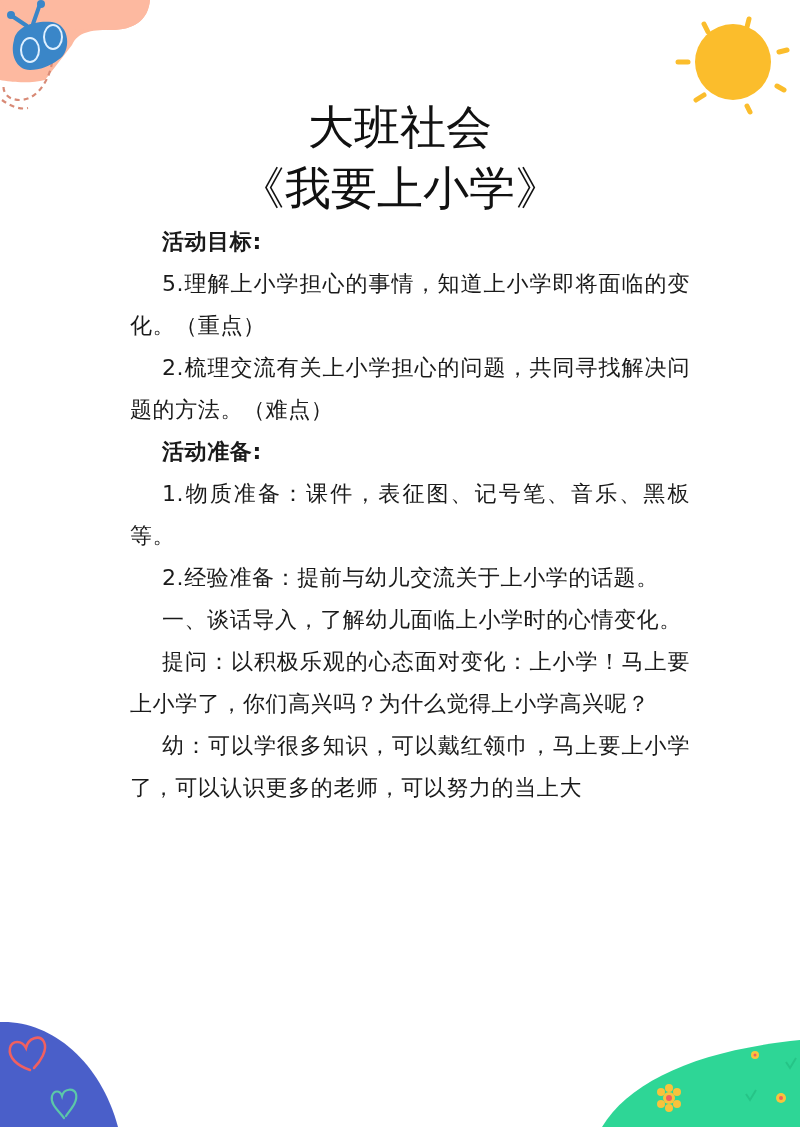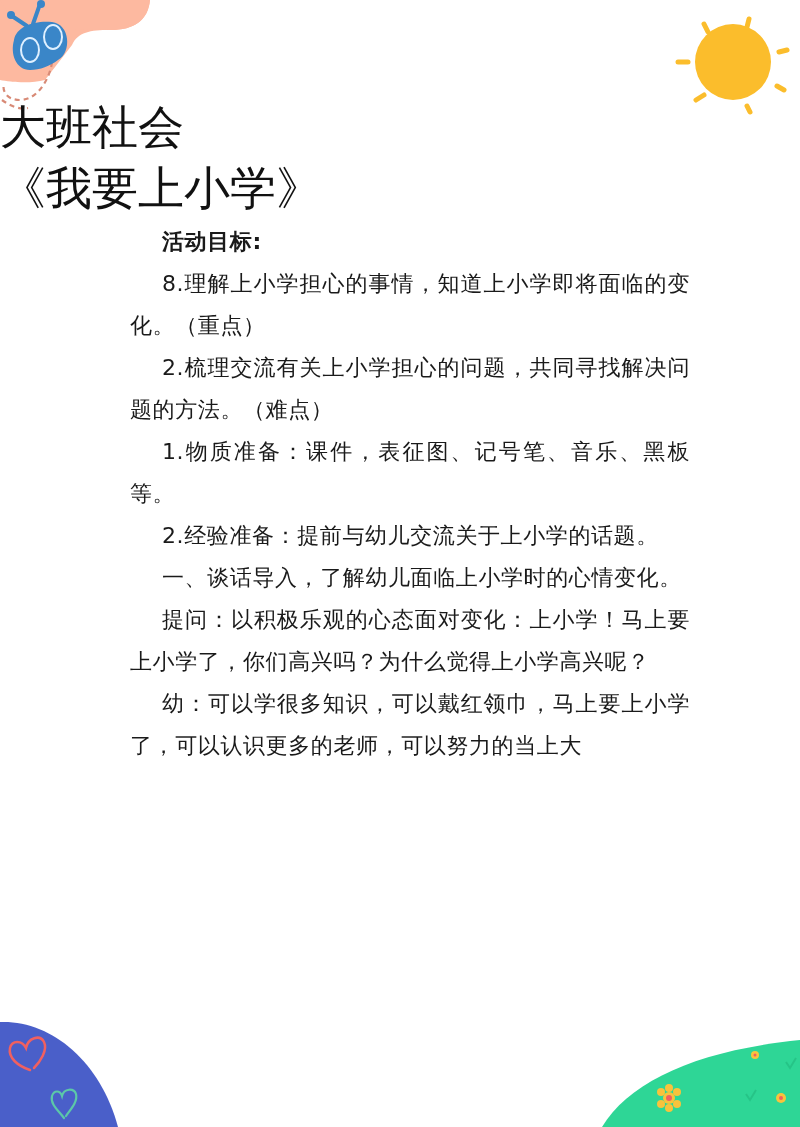--- a/index.html
+++ b/index.html
@@ -4,21 +4,21 @@
 <style>
   html, body { margin: 0; padding: 0; }
   body {
     width: 800px; height: 1127px; position: relative; overflow: hidden;
     background: #ffffff;
     font-family: "DejaVu Sans", "Liberation Sans", sans-serif;
     color: #1a1a1a;
   }
   .deco { position: absolute; }
   .title {
-    position: absolute; left: 0; width: 800px; 
+    position: absolute; left: 0; width: 800px; text-align: center;
     font-size: 46px; line-height: 56px; color: #111;
     font-weight: 500;
   }
   .title1 { top: 99px; }
   .title2 { top: 160px; }
   .content {
     position: absolute; left: 130px; top: 221px; width: 560px;
     font-size: 22px; line-height: 42px; letter-spacing: 0.6px;
   }
   .p { margin: 0; text-indent: 32px; text-align: justify; text-align-last: left; }
@@ -77,20 +77,21 @@
   <circle cx="175" cy="45" r="1.5" fill="#f06060"></circle>
   <path d="M166 84 L170 90 L176 80" stroke="#26c487" stroke-width="2" fill="none"></path>
   <path d="M206 52 L210 58 L216 48" stroke="#26c487" stroke-width="2" fill="none"></path>
 </svg>
 
 <div class="title title1">大班社会</div>
 <div class="title title2">《我要上小学》</div>
 
 <div class="content">
   <p class="p h">活动目标:</p>
-  <p class="p">8.理解上小学担心的事情，知道上小学即将面临的变化。（重点）</p>
+  <p class="p">5.理解上小学担心的事情，知道上小学即将面临的变化。（重点）</p>
   <p class="p">2.梳理交流有关上小学担心的问题，共同寻找解决问题的方法。（难点）</p>
+  <p class="p h">活动准备:</p>
   <p class="p">1.物质准备：课件，表征图、记号笔、音乐、黑板等。</p>
   <p class="p">2.经验准备：提前与幼儿交流关于上小学的话题。</p>
   <p class="p">一、谈话导入，了解幼儿面临上小学时的心情变化。</p>
   <p class="p">提问：以积极乐观的心态面对变化：上小学！马上要上小学了，你们高兴吗？为什么觉得上小学高兴呢？</p>
   <p class="p">幼：可以学很多知识，可以戴红领巾，马上要上小学了，可以认识更多的老师，可以努力的当上大</p>
 </div>
 
 </body></html>

